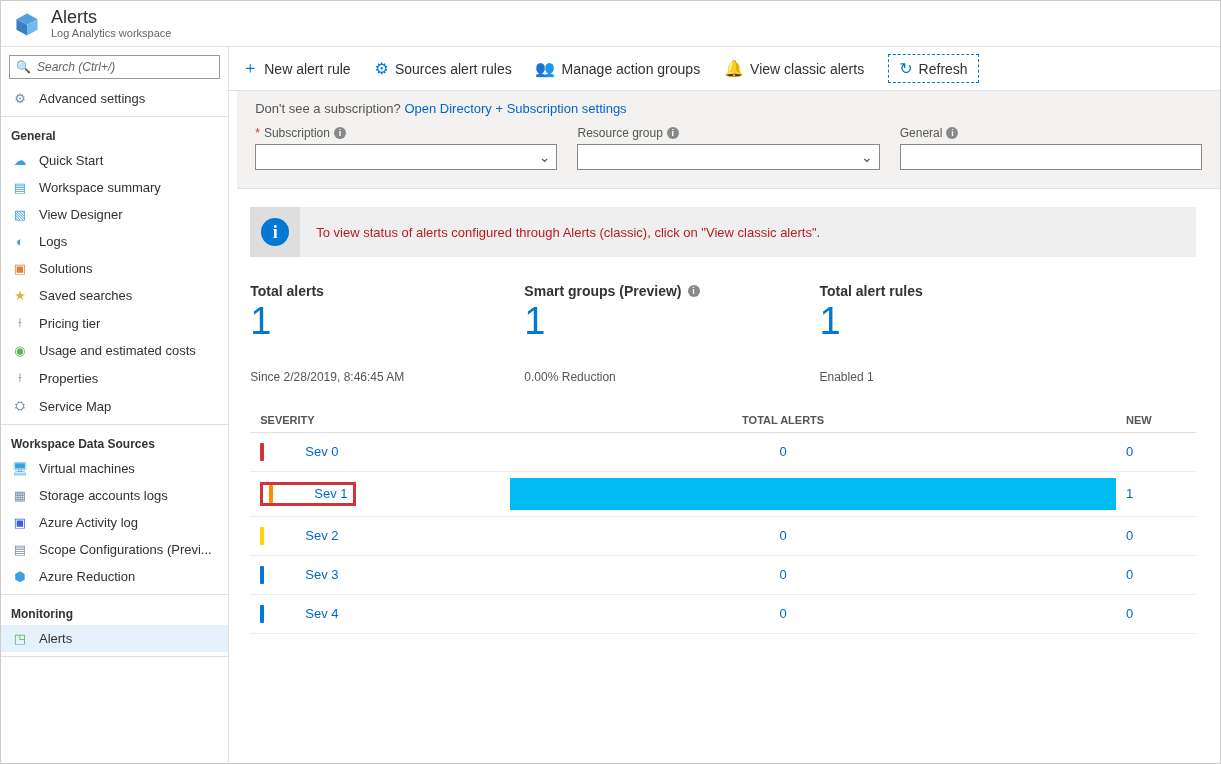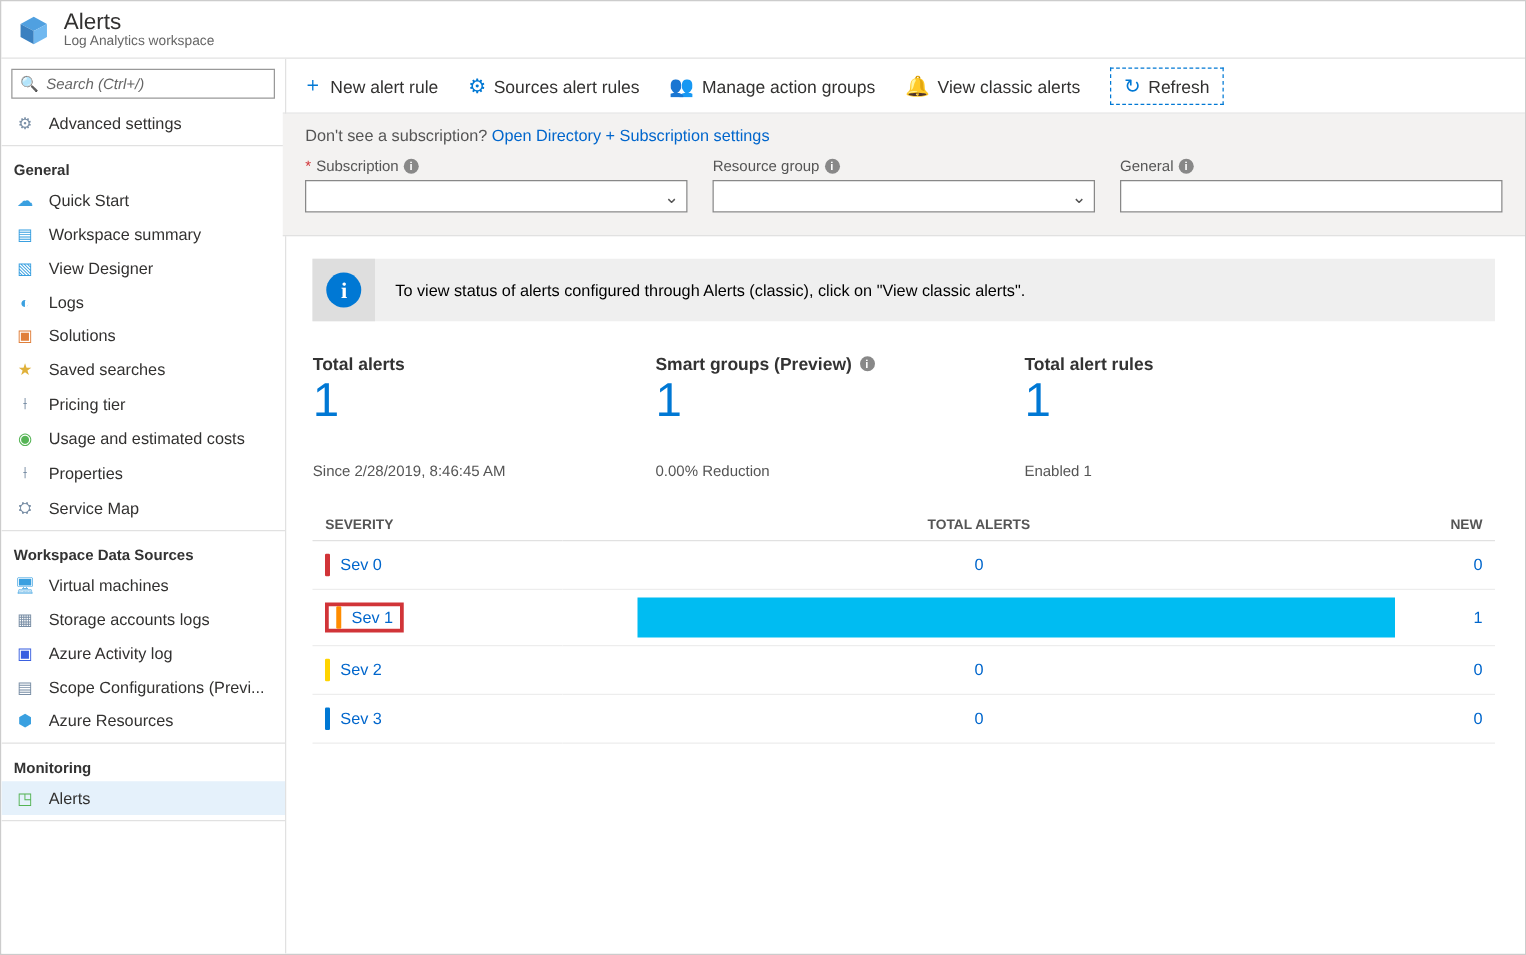--- a/index.html
+++ b/index.html
@@ -24,56 +24,56 @@
 .side-section { padding: 8px 10px 4px 10px; font-size: 12px; font-weight: 600; color: #333; }
 .side-divider { border-top: 1px solid #e1e1e1; margin: 4px 0; }
 
 
 .main { flex: 1; display: flex; flex-direction: column; overflow: hidden; position: relative; }
 .toolbar { display: flex; align-items: center; padding: 8px 16px; border-bottom: 1px solid #e1e1e1; gap: 24px; height: 44px; }
 .tool-btn { display: inline-flex; align-items: center; gap: 6px; color: #323130; cursor: pointer; font-size: 14px; }
 .tool-btn .ic { color: #0078d4; font-size: 16px; }
 .tool-btn.refresh { border: 1px dashed #0078d4; padding: 4px 10px; }
 
-.filter-bar { background: #f3f2f1; padding: 10px 18px 18px 18px; border-bottom: 1px solid #e1e1e1; }
+.filter-bar { background: #f3f2f1; padding: 10px 18px 18px 18px; border-bottom: 1px solid #e1e1e1; margin-left: 11px; }
 .filter-hint { font-size: 13px; color: #555; margin-bottom: 10px; }
 .filter-hint a { color: #0066cc; text-decoration: none; }
 .filter-row { display: flex; gap: 20px; }
 .filter-col { display: flex; flex-direction: column; gap: 4px; }
 .filter-col.wide { flex: 1; max-width: 330px; }
 .filter-label { font-size: 12px; color: #555; display:flex; align-items:center; gap:4px; }
 .req { color: #d13438; }
 .info-ic { display:inline-flex; width:12px; height:12px; border-radius:50%; background:#888; color:#fff; font-size:9px; align-items:center; justify-content:center; font-weight:bold; }
 .filter-select { height: 26px; border: 1px solid #888; background:#fff; display:flex; align-items:center; justify-content:flex-end; padding: 0 6px; color:#555; font-size:12px; }
 
 .content { padding: 18px 24px; overflow-y:auto; flex:1; }
 .classic-banner { background: #efefef; display: flex; align-items: center; padding: 0; margin-bottom: 26px; height: 50px; }
 .classic-banner .circle { width: 50px; height: 50px; background:#dedede; display:flex; align-items:center; justify-content:center; margin-right:16px; }
 .classic-banner .circle .inner { width:28px; height:28px; border-radius:50%; background:#0078d4; color:#fff; display:flex; align-items:center; justify-content:center; font-weight:bold; font-size:18px; font-family: Georgia, serif; }
-.classic-banner .msg { font-size: 13px; color:#000000;text-align:right; }
+.classic-banner .msg { font-size: 13px; color:#b91c1c;text-align:right; }
 
 .stats-row { display: flex; gap: 120px; margin-bottom: 24px; }
 .stat-block { display:flex; flex-direction:column; }
 .stat-title { font-size: 14px; font-weight: 600; color:#333; display:flex; align-items:center; gap:6px; }
 .stat-num { font-size: 38px; color:#0078d4; font-weight: 300; line-height:1.2; cursor:pointer; }
 .stat-sub { font-size: 12px; color:#555;margin-top:25px; }
 
 .sev-table { width: 100%; border-collapse: collapse; }
 .sev-table th { font-size: 11px; font-weight: 600; color:#555; text-align:left; padding: 6px 10px; border-bottom: 1px solid #e1e1e1; }
 .sev-table th.center, .sev-table td.center { text-align:center; }
-.sev-table th.right, .sev-table td.right { text-align:right; }
+.sev-table th.right, .sev-table td.right { }
 .sev-table td { padding: 10px 10px; border-bottom: 1px solid #ededed; font-size: 13px; vertical-align: middle; }
 .sev-cell { display:flex; align-items:center; gap:8px; color:#0066cc; cursor:pointer; }
 .sev-bar { width: 4px; height: 18px; border-radius:1px; }
 .sev0 .sev-bar { background:#d13438; }
 .sev1 .sev-bar { background:#ff8c00; }
 .sev2 .sev-bar { background:#ffd400; }
 .sev3 .sev-bar { background:#0078d4; }
 .sev4 .sev-bar { background:#0078d4; }
-.sev-link { color:#0066cc; }
+.sev-link { color:#0066cc;margin-left:33px; }
 .sev-num { color:#0066cc; }
 .bar-cell { position:relative; }
 .bar-fill { position:absolute; left:60px; right:0; top:6px; bottom:6px; background:#00bcf2; }
 .highlight-box { border: 3px solid #d13438; padding: 0 6px; display:inline-flex; align-items:center; gap:8px; height: 24px; }
 .chev::after { content:"⌄"; font-size:14px; color:#555; }
 </style>
 </head>
 <body>
 
 <div class="page">
@@ -157,21 +157,21 @@
           <div class="side-item">
             <span class="s-icon" style="color: rgb(58, 96, 224);">▣</span>
             <span>Azure Activity log</span>
           </div>
           <div class="side-item">
             <span class="s-icon" style="color: rgb(122, 143, 166);">▤</span>
             <span>Scope Configurations (Previ...</span>
           </div>
           <div class="side-item">
             <span class="s-icon" style="color: rgb(58, 160, 224);">⬢</span>
-            <span>Azure Resources</span>
+            <span>Azure Reduction</span>
           </div>
           <div class="side-divider"></div>
           <div class="side-section">Monitoring</div>
           <div class="side-item active">
             <span class="s-icon" style="color: rgb(85, 180, 85);">◳</span>
             <span>Alerts</span>
           </div>
           <div class="side-divider"></div>
         </div>
     </div>
@@ -300,18 +300,28 @@
               <tr class="sev3">
                 <td>
                   <span class="sev-cell">
                     <span class="sev-bar"></span>
                     <span class="sev-link">Sev 3</span>
                   </span>
                 </td>
                 <td class="center bar-cell"><span class="sev-num">0</span></td>
                 <td class="right"><span class="sev-num">0</span></td>
               </tr>
+              <tr class="sev4">
+                <td>
+                  <span class="sev-cell">
+                    <span class="sev-bar"></span>
+                    <span class="sev-link">Sev 4</span>
+                  </span>
+                </td>
+                <td class="center bar-cell"><span class="sev-num">0</span></td>
+                <td class="right"><span class="sev-num">0</span></td>
+              </tr>
             </tbody>
         </table>
       </div>
     </div>
   </div>
 </div>
 
 </body></html>

